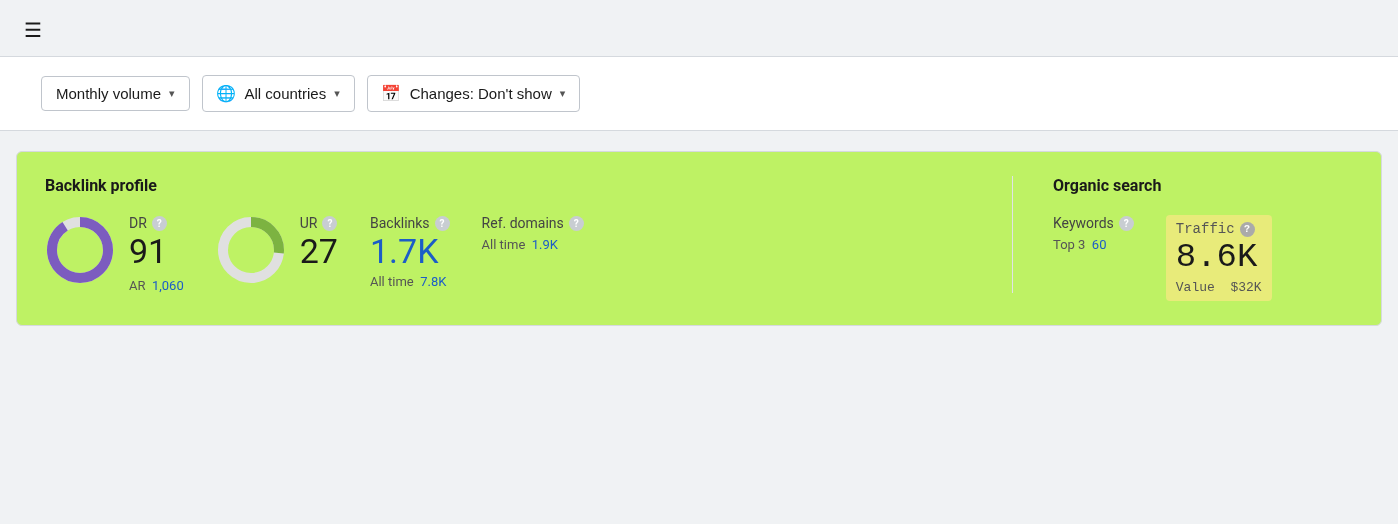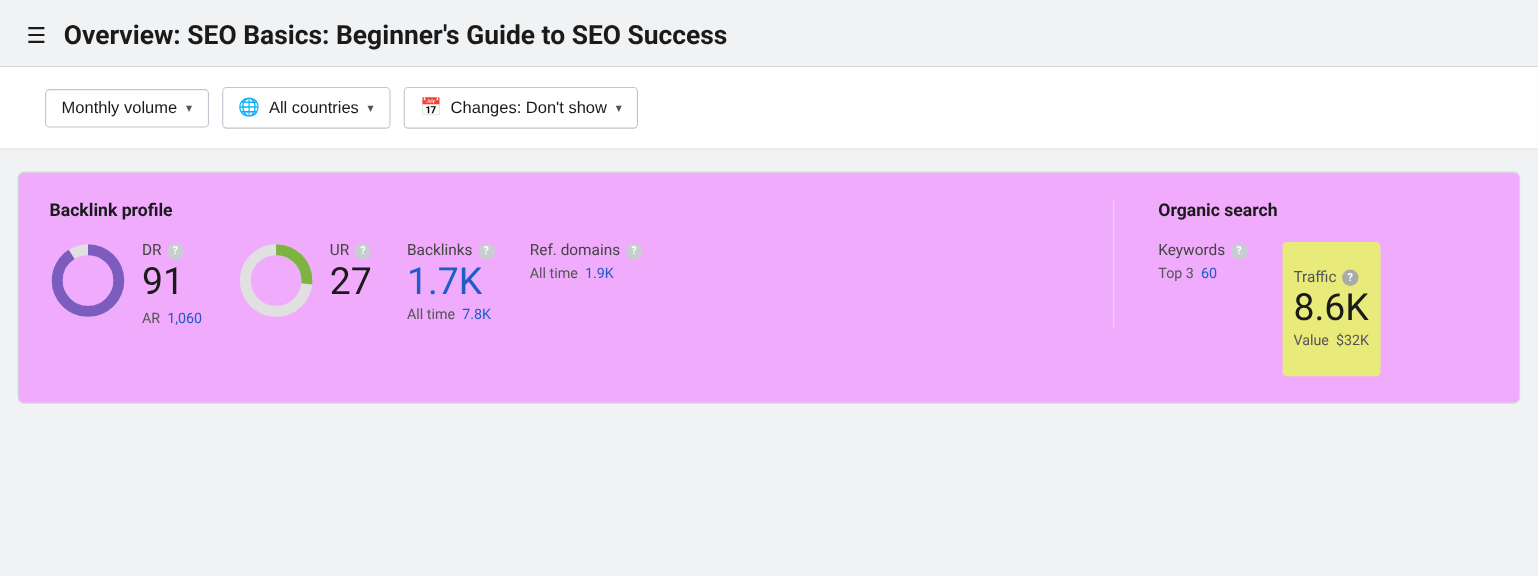--- a/index.html
+++ b/index.html
@@ -64,21 +64,21 @@
       font-size: 16px;
       color: #444;
     }
 
     .main-content {
       background: #f0f2f4;
       padding: 20px 16px;
     }
 
     .card {
-      background: #f0abfc;
+      background: #bef264;
       border-radius: 6px;
       border: 1px solid #d5d9de;
       padding: 24px 28px;
       display: flex;
       align-items: flex-start;
       gap: 0;
     }
 
     .backlink-section {
       flex: 1;
@@ -166,23 +166,24 @@
     .donut-container svg {
       transform: rotate(-90deg);
     }
 
     
     
 
     .traffic-badge {
       background: #e8eb7a;
       border-radius: 4px;
-      padding: 24px 10px;
+      padding: 6px 10px;
       display: flex;
       flex-direction: column;
+      font-family: Liberation Mono, monospace;
     }
 
     .traffic-badge .metric-label {
       color: #555;
     }
 
     .traffic-badge .metric-value {
       font-size: 34px;
       color: #1a1a1a;
     }
@@ -205,21 +206,20 @@
     .metric-standalone {
       display: flex;
       flex-direction: column;
     }
   </style>
 </head>
 <body>
 
 <div class="header">
   <span class="hamburger-icon">☰</span>
-  <span class="page-title">Overview: SEO Basics: Beginner's Guide to SEO Success</span>
 </div>
 
 <div class="toolbar">
   <button class="dropdown-btn">
     <span>Monthly volume</span>
     <span class="chevron">▾</span>
   </button>
 
   <button class="dropdown-btn">
     <span class="globe-icon">🌐</span>

